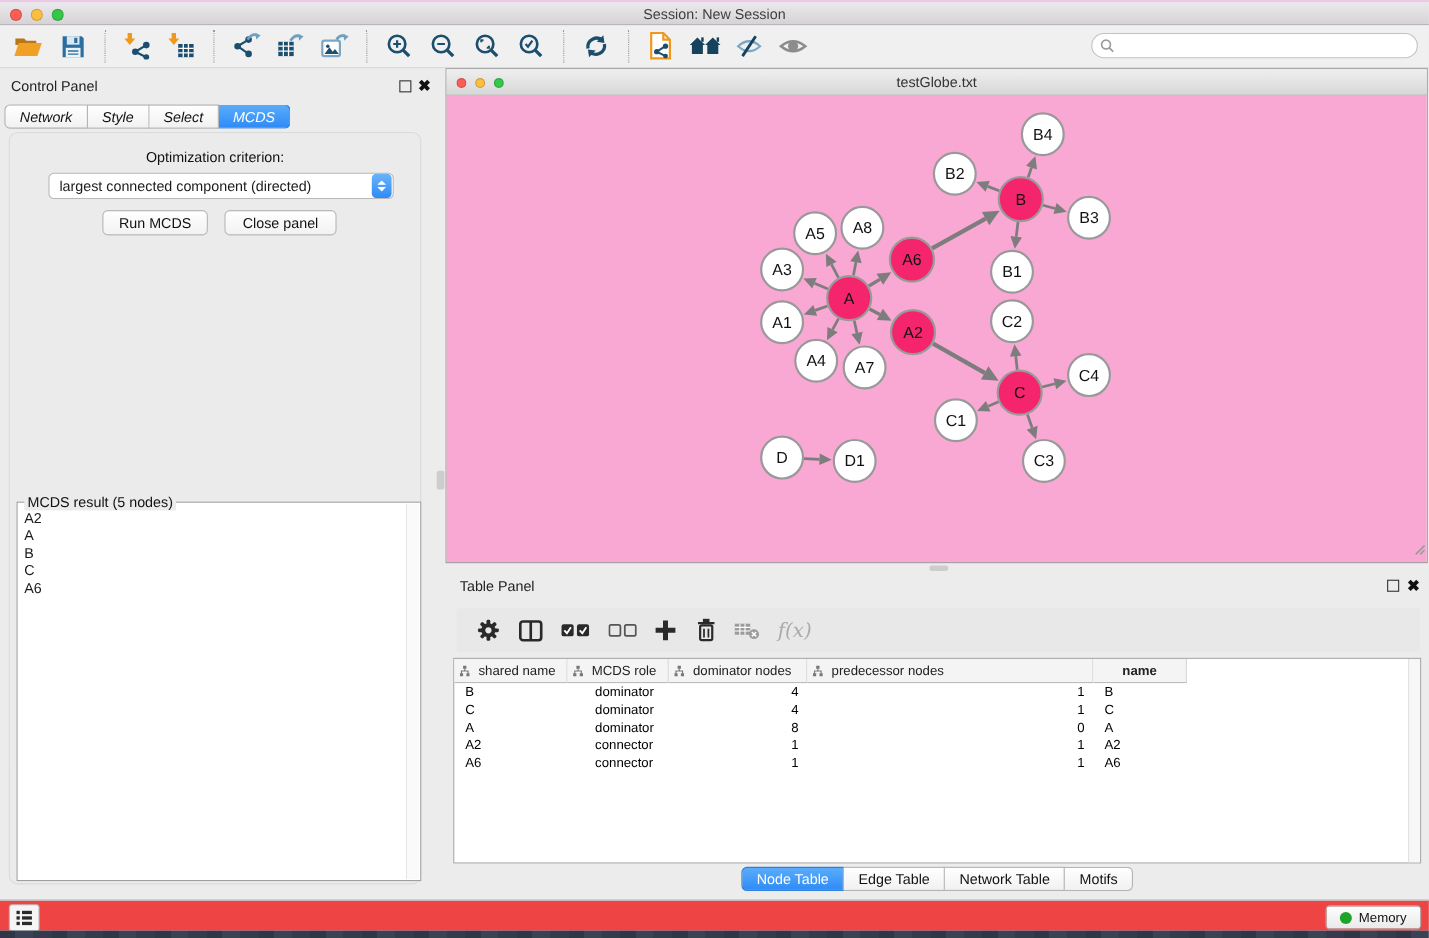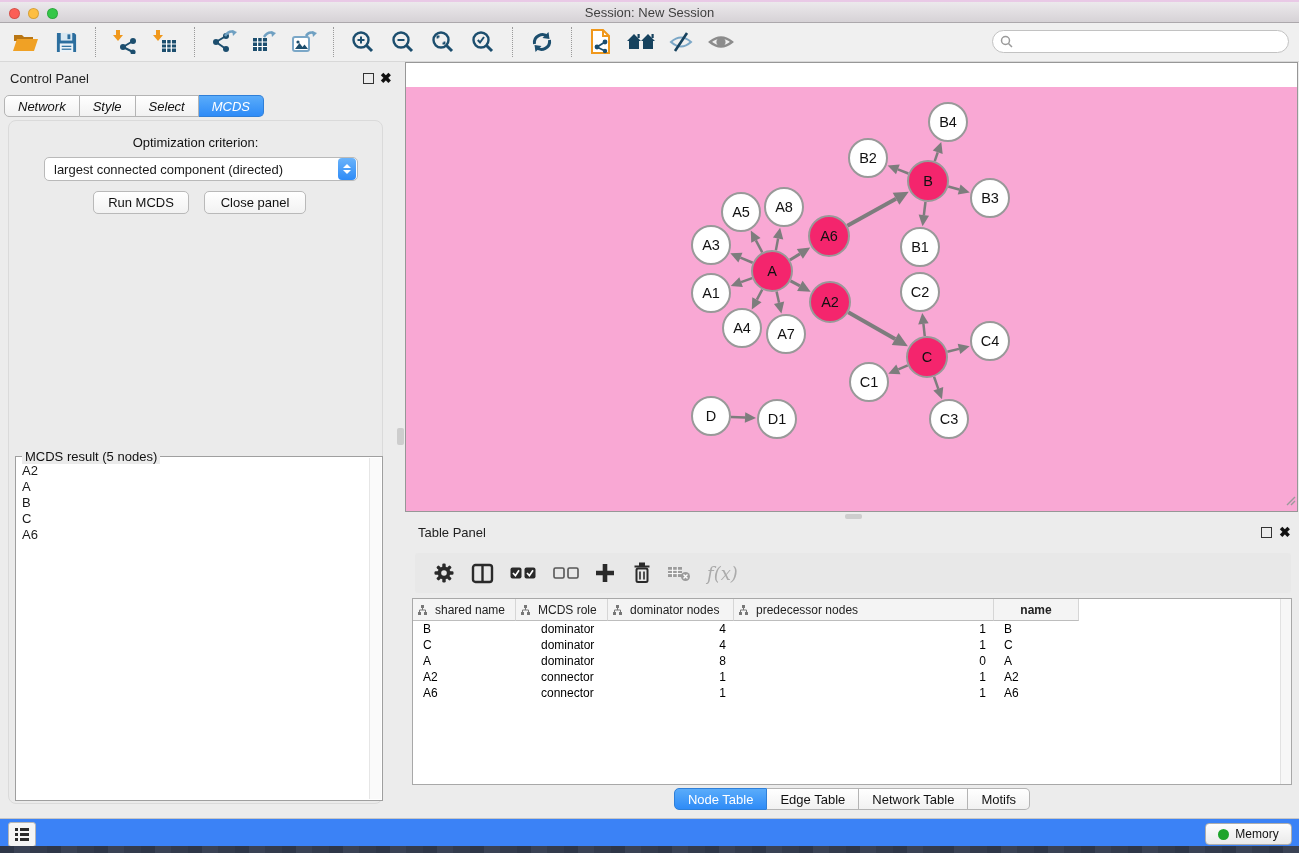--- a/index.html
+++ b/index.html
@@ -82,21 +82,21 @@
   .th { background:#F4F4F4; border-right:1px solid #D6D6D6; border-bottom:1px solid #BDBDBD;
     display:flex; align-items:center; font-size:12px; color:#222; padding-left:5px; gap:8px; }
   .th.center { justify-content:center; padding-left:0;font-weight:bold; }
   .tbl-row { display:flex; height:16px; align-items:center; font-size:12px; color:#000; }
   .td { overflow:hidden; white-space:nowrap; }
   .tbl-scroll { position:absolute; right:0; top:0; bottom:0; width:11px; background:#F7F7F7; border-left:1px solid #E2E2E2; }
   .tp-tabs { position:absolute; left:0; right:0; top:268px; display:flex; justify-content:center; }
 
   
   .status-bar { position:absolute; left:0; top:818px; width:1299px; height:28px;
-    background:#3b82f6; border-top:1px solid #C6C6C6; }
+    background:#ef4444; border-top:1px solid #C6C6C6; }
   .list-btn { position:absolute; left:8px; top:3px; width:28px; height:25px; background:#F5F5F5;
     border:1px solid #B5B5B5; border-radius:3px; display:flex; align-items:center; justify-content:center; }
   .memory-btn { position:absolute; right:7px; top:4px; width:87px; height:22px;
     background:linear-gradient(#FDFDFD,#EAEAEA); border:1px solid #ADADAD; border-radius:4px;
     display:flex; align-items:center; justify-content:center; gap:6px; font-size:12px; color:#111; }
   .mem-dot { width:11px; height:11px; border-radius:50%; }
   .desktop-strip { position:absolute; left:0; top:846px; width:1299px; height:7px;
     background:repeating-linear-gradient(90deg,#2E3647 0 14px,#3A4254 14px 30px,#333B4C 30px 47px); }
 </style>
 </head>
@@ -292,20 +292,28 @@
             <div>B</div>
             <div>C</div>
             <div>A6</div>
           </div>
         <div class="result-scroll"></div>
       </div>
     </div>
   </div>
 
   <div class="net-window">
+    <div class="net-titlebar">
+      <div class="net-lights">
+        <span class="net-light" style="background:#FC5E56;"></span>
+        <span class="net-light" style="background:#FDBE41;"></span>
+        <span class="net-light" style="background:#35C748;"></span>
+      </div>
+      <div class="title">testGlobe.txt</div>
+    </div>
     <div class="net-canvas">
       <svg id="graph-svg" width="891" height="423" viewBox="0 0 891 423">
           <line x1="356.23231351677487" y1="165.40988701579732" x2="349.884093688724" y2="153.32779121402314" stroke="#7D7D7D" stroke-width="2.5"></line>
           <polygon points="344.76768648322513,143.59011298420268 354.5316219347747,150.88586959321685 345.23656544267334,155.76971283482942" fill="#7D7D7D"></polygon>
           <line x1="369.8700592360539" y1="163.35968407437923" x2="372.10276687839405" y2="151.4519099818983" stroke="#7D7D7D" stroke-width="2.5"></line>
           <polygon points="374.1299407639461,140.64031592562077 377.26284585979926,152.41942479091176 366.94268789698884,150.48439517288483" fill="#7D7D7D"></polygon>
           <line x1="346.68161144254844" y1="175.76593274600427" x2="334.4375444684976" y2="170.54715010132685" stroke="#7D7D7D" stroke-width="2.5"></line>
           <polygon points="324.31838855745156,166.23406725399573 336.49606128199656,165.71755296196397 332.37902765499865,175.37674724068972" fill="#7D7D7D"></polygon>
           <line x1="346.2454960056743" y1="191.1245752110683" x2="335.1021013246868" y2="195.14350444027687" stroke="#7D7D7D" stroke-width="2.5"></line>
           <polygon points="324.7545039943257,198.8754247889317 333.32095752191975,190.20487844169543 336.8832451274539,200.08213043885831" fill="#7D7D7D"></polygon>

